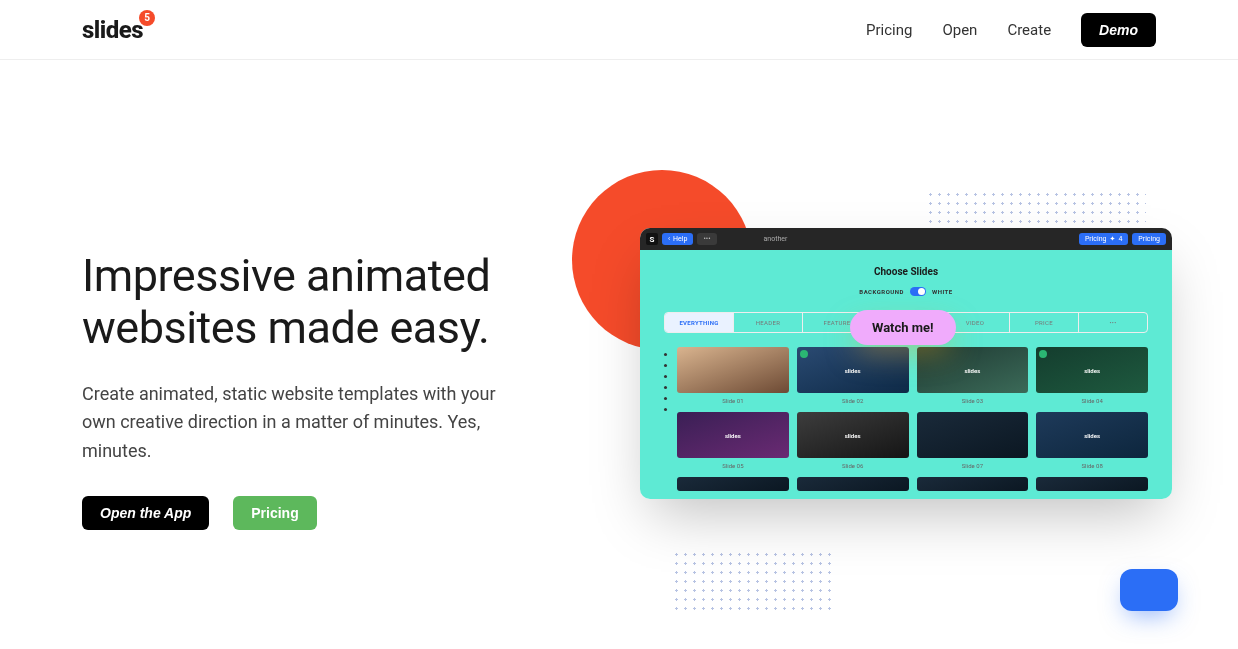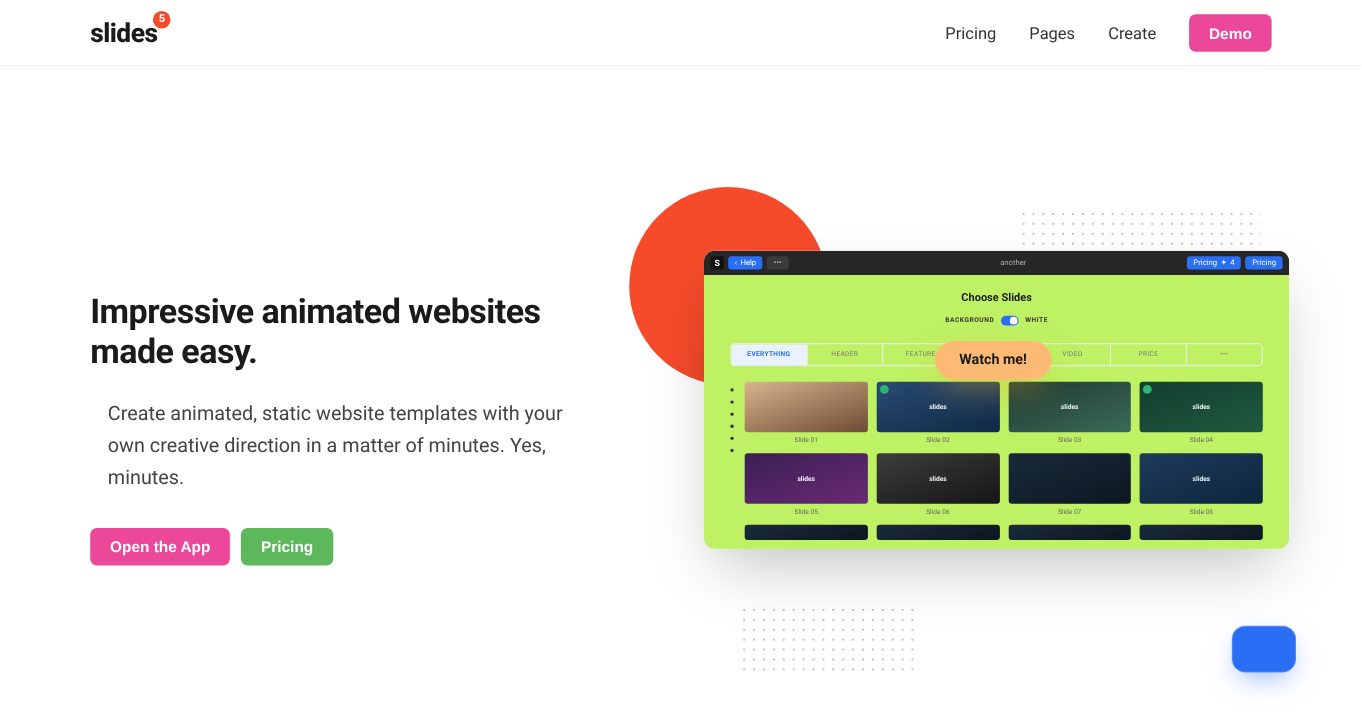--- a/index.html
+++ b/index.html
@@ -6,65 +6,65 @@
     body { font-family: -apple-system, BlinkMacSystemFont, "Segoe UI", Roboto, Helvetica, Arial, sans-serif; color: #1a1a1a; width: 1238px; height: 649px; background: #fff; overflow: hidden; position: relative; }
 
     
     .topbar { display: flex; align-items: center; justify-content: space-between; padding: 10px 82px; border-bottom: 1px solid #eee; height: 60px; }
     .logo { display: flex; align-items: flex-start; position: relative; }
     .logo-text { font-weight: 800; font-size: 24px; letter-spacing: -.5px; }
     .logo-badge { position: absolute; top: -6px; right: -12px; width: 16px; height: 16px; border-radius: 50%; background: #f54b2a; color:#fff; font-size:10px; font-weight:700; display:flex; align-items:center; justify-content:center; }
     .nav { display:flex; align-items:center; gap: 30px; font-size: 15px; }
     .nav a { color:#333; text-decoration:none; cursor:pointer; }
     .btn { display:inline-flex; align-items:center; justify-content:center; padding: 9px 18px; border-radius: 6px; font-weight:600; font-size:14px; cursor:pointer; border:none; }
-    .btn-primary { background:#ec4899; color:#fff; }
+    .btn-primary { background:#000000; color:#fff;font-style:italic; }
     .btn-green { background:#5db85c; color:#fff; }
 
     
     .hero { display:flex; padding: 90px 82px 0 82px; gap: 30px; align-items: center; }
     .hero-left { flex: 0 0 440px; }
-    .hero-title { font-size: 31px; font-weight: 700; line-height: 1.15; margin-bottom: 26px; letter-spacing: -.5px; }
-    .hero-sub { font-size: 18px; line-height: 1.6; color:#444; margin-bottom: 30px; max-width: 420px; margin-left: 16px; }
-    .hero-ctas { display:flex; gap: 10px; }
+    .hero-title { font-size: 45px; font-weight: 400; line-height: 1.15; margin-bottom: 26px; letter-spacing: -.5px; }
+    .hero-sub { font-size: 18px; line-height: 1.6; color:#444; margin-bottom: 30px; max-width: 420px; }
+    .hero-ctas { display:flex; gap: 24px; }
 
     
     .illus { flex: 1; position: relative; height: 480px; }
     .circle { width: 180px; height: 180px; border-radius: 50%; background:#f54b2a; position:absolute; top: 20px; left: 20px; }
     .dots { position:absolute; width: 220px; height: 100px; background-image: radial-gradient(#b7c3e3 1.3px, transparent 1.3px); background-size: 9px 9px; }
     .dots.d1 { top: 40px; right: 10px; }
     .dots.d2 { bottom: 20px; left: 120px; width: 160px; height: 60px; }
 
     .app-window { position:absolute; top: 78px; left: 88px; width: 532px; background:#fff; border-radius: 10px; box-shadow: 0 25px 55px -12px rgba(0,0,0,.25); overflow:hidden; font-size: 7px; }
     .app-bar { background:#262626; height: 22px; display:flex; align-items:center; justify-content:space-between; padding: 0 6px; color:#bdbdbd; font-size:7px; }
     .ab-left, .ab-right { display:flex; align-items:center; gap:4px; }
     .ab-logo { width:12px;height:12px;background:#111;border-radius:2px;color:#fff;display:flex;align-items:center;justify-content:center;font-weight:700;font-size:8px; }
     .chip { background:#2b6ef6; color:#fff; padding: 2px 6px; border-radius:3px; font-size:7px; display:flex; align-items:center; gap:3px; }
     .chip.dark { background:#3a3a3a; color:#bbb; }
-    .app-title-bar { text-align:center; flex:1; font-size:7px; color:#aaa;padding-left:47px; }
-    .app-body { background:#bef264; padding: 16px 24px 8px; }
+    .app-title-bar { flex:1; font-size:7px; color:#aaa;padding-left:47px; }
+    .app-body { background:#5eead4; padding: 16px 24px 8px; }
     .ab-h1 { text-align:center; font-weight:700; font-size:10px; margin-bottom: 10px; }
     .toggle-row { display:flex; align-items:center; justify-content:center; gap:6px; font-size:6px; font-weight:700; letter-spacing:.5px; color:#333; margin-bottom: 16px; }
     .toggle { width:16px; height:9px; background:#2b6ef6; border-radius:5px; position:relative; }
     .toggle::after{content:"";position:absolute;right:1px;top:1px;width:7px;height:7px;background:#fff;border-radius:50%; }
     .cat-row { display:flex; gap:0; border:1px solid #eee; border-radius:4px; overflow:hidden; margin-bottom: 14px; }
     .cat { flex:1; text-align:center; padding:6px 0; font-size:6px; letter-spacing:.3px; color:#777; border-right:1px solid #eee; text-transform:uppercase; }
     .cat:last-child{border-right:none;}
     .cat.active{ background:#eaf2ff; color:#2b6ef6; font-weight:700; }
 
     .grid-wrap { display:flex; gap: 10px; }
     .side-dots { display:flex; flex-direction:column; gap:8px; padding-top:6px; }
     .side-dots span { width:3px;height:3px;background:#333;border-radius:50%; }
     .grid { flex:1; display:grid; grid-template-columns: repeat(4,1fr); gap: 8px 8px; }
     .slide { display:flex; flex-direction:column; align-items:center; gap:4px; }
     .thumb { width:100%; height:46px; border-radius:3px; position:relative; display:flex;align-items:center;justify-content:center; color:#fff; font-size:6px; font-weight:600; }
     .thumb .tick{position:absolute;top:3px;left:3px;width:8px;height:8px;border-radius:50%;background:#2bb673;}
     .slide-label{ font-size:6px; color:#666; }
     .row3 .thumb{height:14px;}
 
-    .watch-badge { position:absolute; top: 160px; left: 298px; background:#fdba74; color:#1a1a1a; font-weight:700; padding: 10px 22px; border-radius: 999px; font-size:13px; box-shadow: 0 12px 30px -6px rgba(230,174,46,.5); cursor:pointer; z-index:5; }
+    .watch-badge { position:absolute; top: 160px; left: 298px; background:#f0abfc; color:#1a1a1a; font-weight:700; padding: 10px 22px; border-radius: 999px; font-size:13px; box-shadow: 0 12px 30px -6px rgba(230,174,46,.5); cursor:pointer; z-index:5; }
 
     .chat-fab { position: fixed; bottom: 38px; right: 60px; width: 58px; height: 42px; border-radius: 12px; background:#2b6ef6; box-shadow: 0 10px 25px -6px rgba(43,110,246,.5); cursor:pointer; }
 
     
     .t1{background:linear-gradient(160deg,#d9b48f,#6d4a34);}
     .t2{background:linear-gradient(160deg,#2a4a72,#0e2a47);}
     .t3{background:linear-gradient(160deg,#1f3a33,#3b6a58);}
     .t4{background:linear-gradient(160deg,#143d2e,#1e5a3f);}
     .t5{background:linear-gradient(160deg,#3a1f55,#6a2a73);}
     .t6{background:linear-gradient(160deg,#3d3d3d,#151515);}
@@ -74,21 +74,21 @@
 </head>
 <body>
 
 <header class="topbar">
   <div class="logo">
     <span class="logo-text">slides</span>
     <span class="logo-badge">5</span>
   </div>
   <nav class="nav">
     <a>Pricing</a>
-    <a>Pages</a>
+    <a>Open</a>
     <a>Create</a>
     <button class="btn btn-primary">Demo</button>
   </nav>
 </header>
 
 <section class="hero">
   <div class="hero-left">
     <h1 class="hero-title">Impressive animated websites made easy.</h1>
     <p class="hero-sub">Create animated, static website templates with your own creative direction in a matter of minutes. Yes, minutes.</p>
     <div class="hero-ctas">

